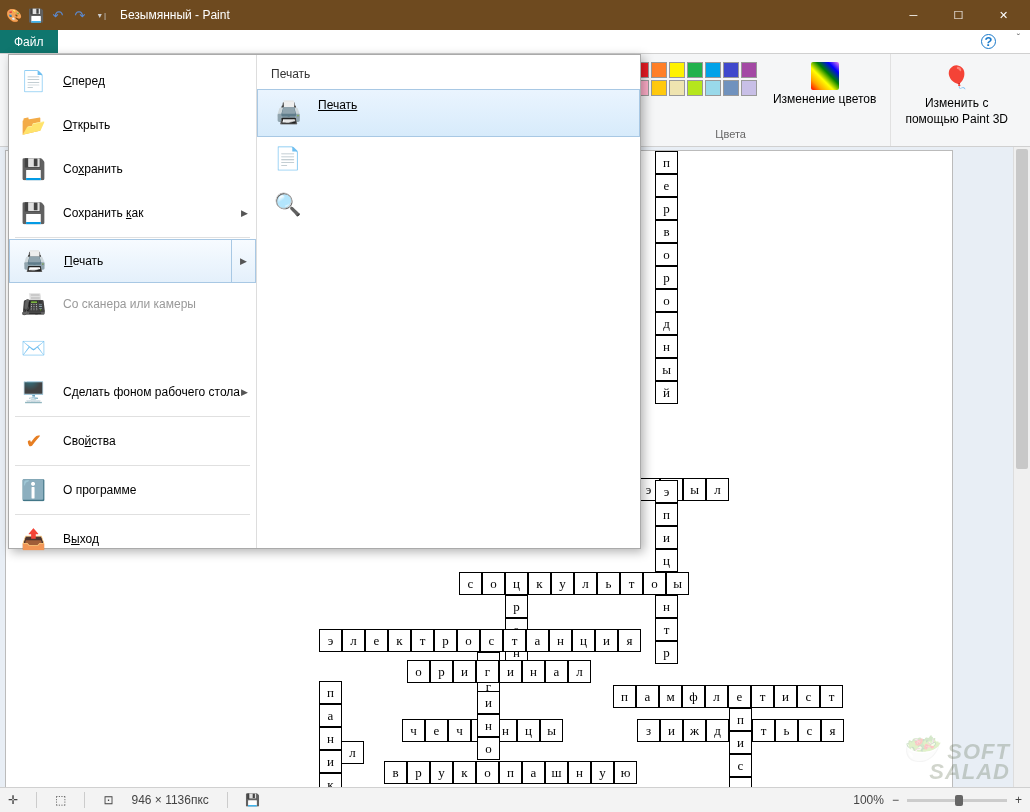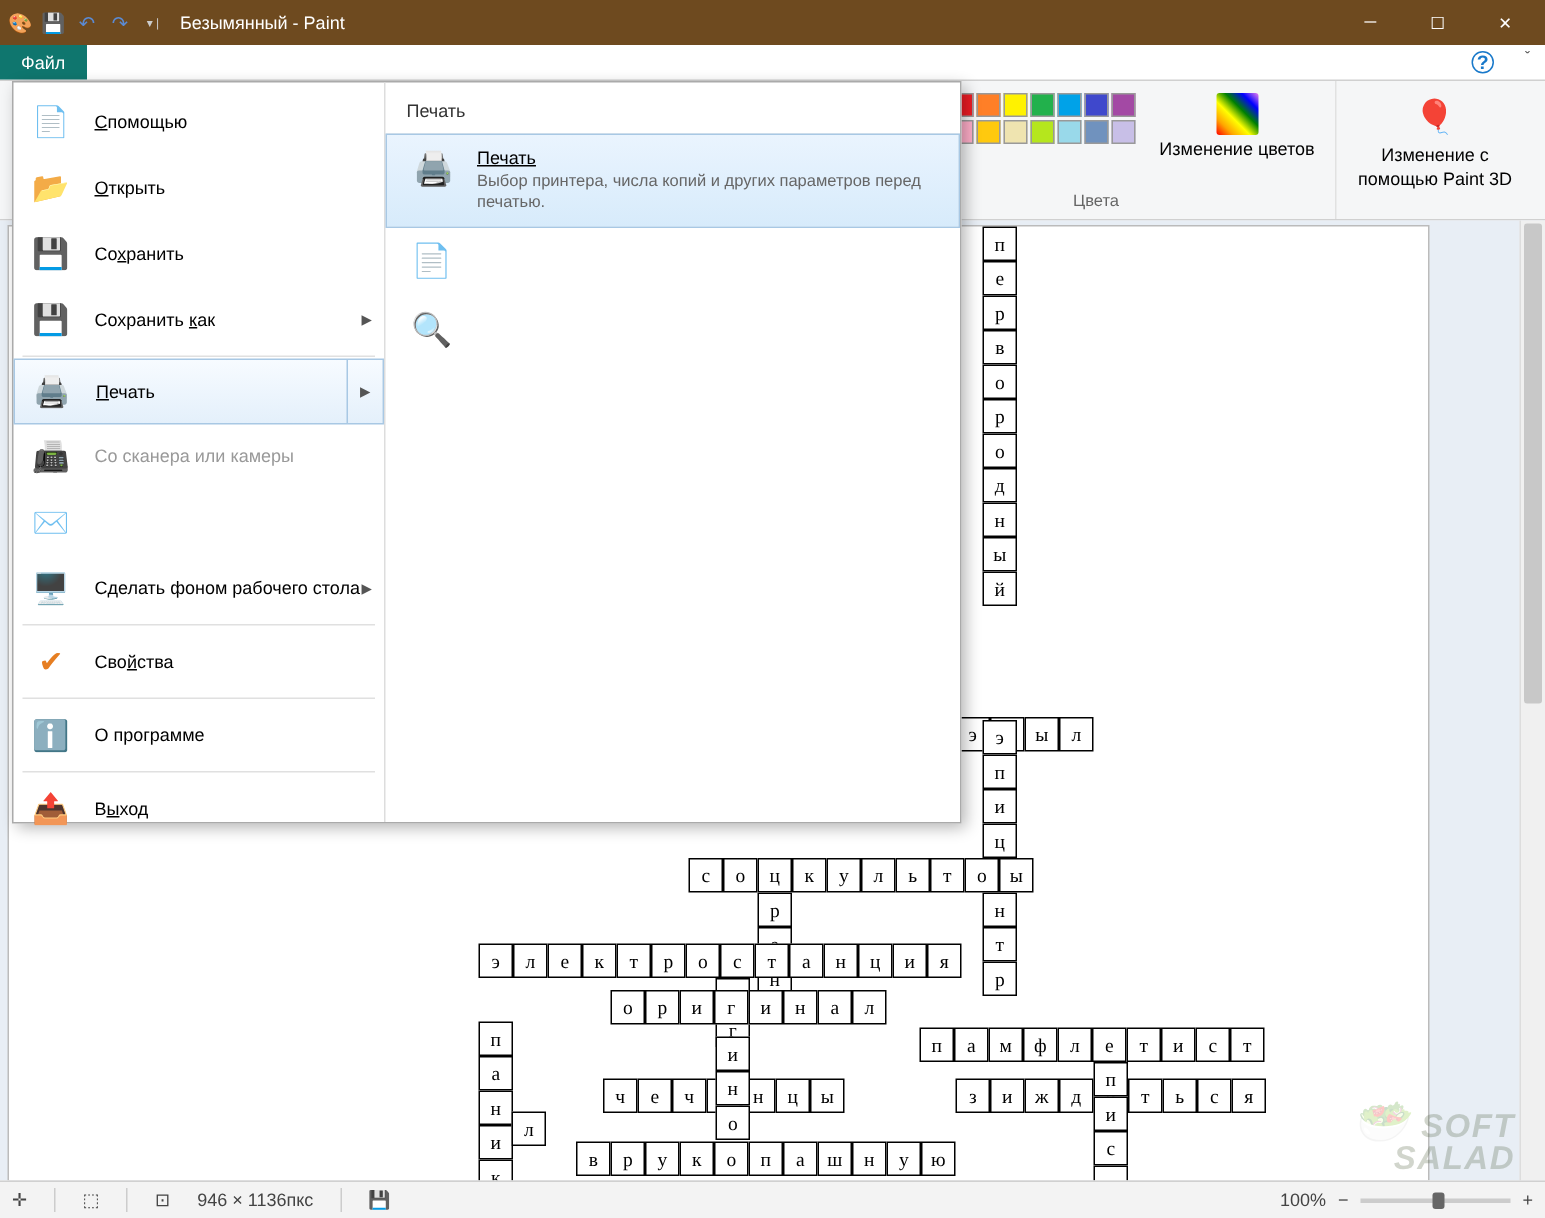--- a/index.html
+++ b/index.html
@@ -111,21 +111,21 @@
       <div class="bigbtn">
         <div class="ic" style="background:linear-gradient(45deg,red,orange,yellow,green,blue,violet);width:28px;height:28px;border-radius:2px"></div>
         <span>Изменение цветов</span>
       </div>
     </div>
     <div class="glabel">Цвета</div>
   </div>
   <div class="group">
     <div class="bigbtn">
       <div class="ic">🎈</div>
-      <span>Изменение с</span>
+      <span>Изменить с</span>
       <span>помощью Paint 3D</span>
     </div>
   </div>
 </div>
 
 <div class="canvas-area">
   <div class="canvas">
     <div class="cross" id="crossword">
         <div class="cell" style="left: 649px; top: 0px;">п</div>
         <div class="cell" style="left: 649px; top: 23px;">е</div>
@@ -241,21 +241,21 @@
   </div>
 </div>
 <div class="scroll-v">
     <div class="thumb"></div>
   </div>
 
 <div class="filemenu">
   <div class="left">
     <div class="item">
         <div class="ic">📄</div>
-        <div class="lbl"><u>С</u><span>помощью</span></div>
+        <div class="lbl"><u>С</u><span>перед</span></div>
       </div>
     <div class="item">
         <div class="ic">📂</div>
         <div class="lbl"><u>О</u>ткрыть</div>
       </div>
     <div class="item">
         <div class="ic">💾</div>
         <div class="lbl">Со<u>х</u>ранить</div>
       </div>
     <div class="item">
@@ -296,21 +296,20 @@
         <div class="ic">📤</div>
         <div class="lbl">В<u>ы</u>ход</div>
       </div>
   </div>
   <div class="right">
     <div class="hdr">Печать</div>
     <div class="sub sel">
       <div class="ic">🖨️</div>
       <div class="txt">
           <div class="t"><u>Печать</u></div>
-          <div class="d">Выбор принтера, числа копий и других параметров перед печатью.</div>
         </div>
     </div>
     <div class="sub">
       <div class="ic">📄</div>
     </div>
     <div class="sub">
       <div class="ic">🔍</div>
     </div>
   </div>
 </div>

